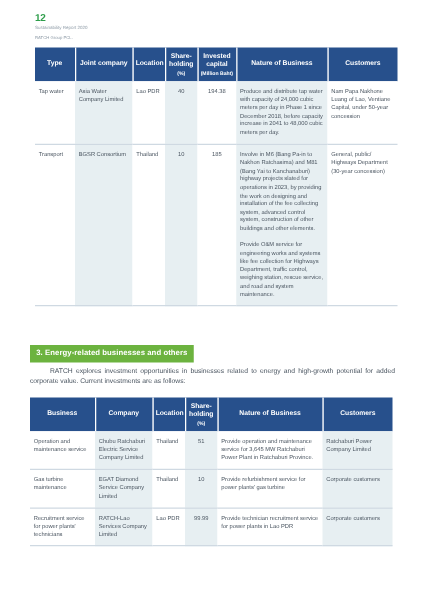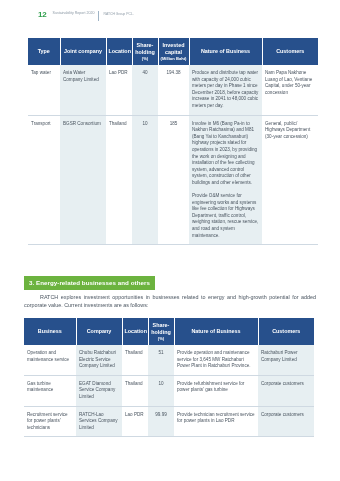--- a/index.html
+++ b/index.html
@@ -24,22 +24,23 @@
   }
 
   
   .runhead {
     position: absolute;
     left: 0; top: 10px;
     width: 340px;
     height: 18px;
     display: flex;
     align-items: flex-start;
-    padding-left: 38px;
+    padding-left: 28px;
     box-sizing: border-box;
+    flex-direction: column;
   }
   .folio {
     font-size: 8px;
     color: #2e9e4b;
     font-weight: bold;
     line-height: 9px;
     margin-right: 6px;
     letter-spacing: -0.2px;
   }
   .runhead-title {

